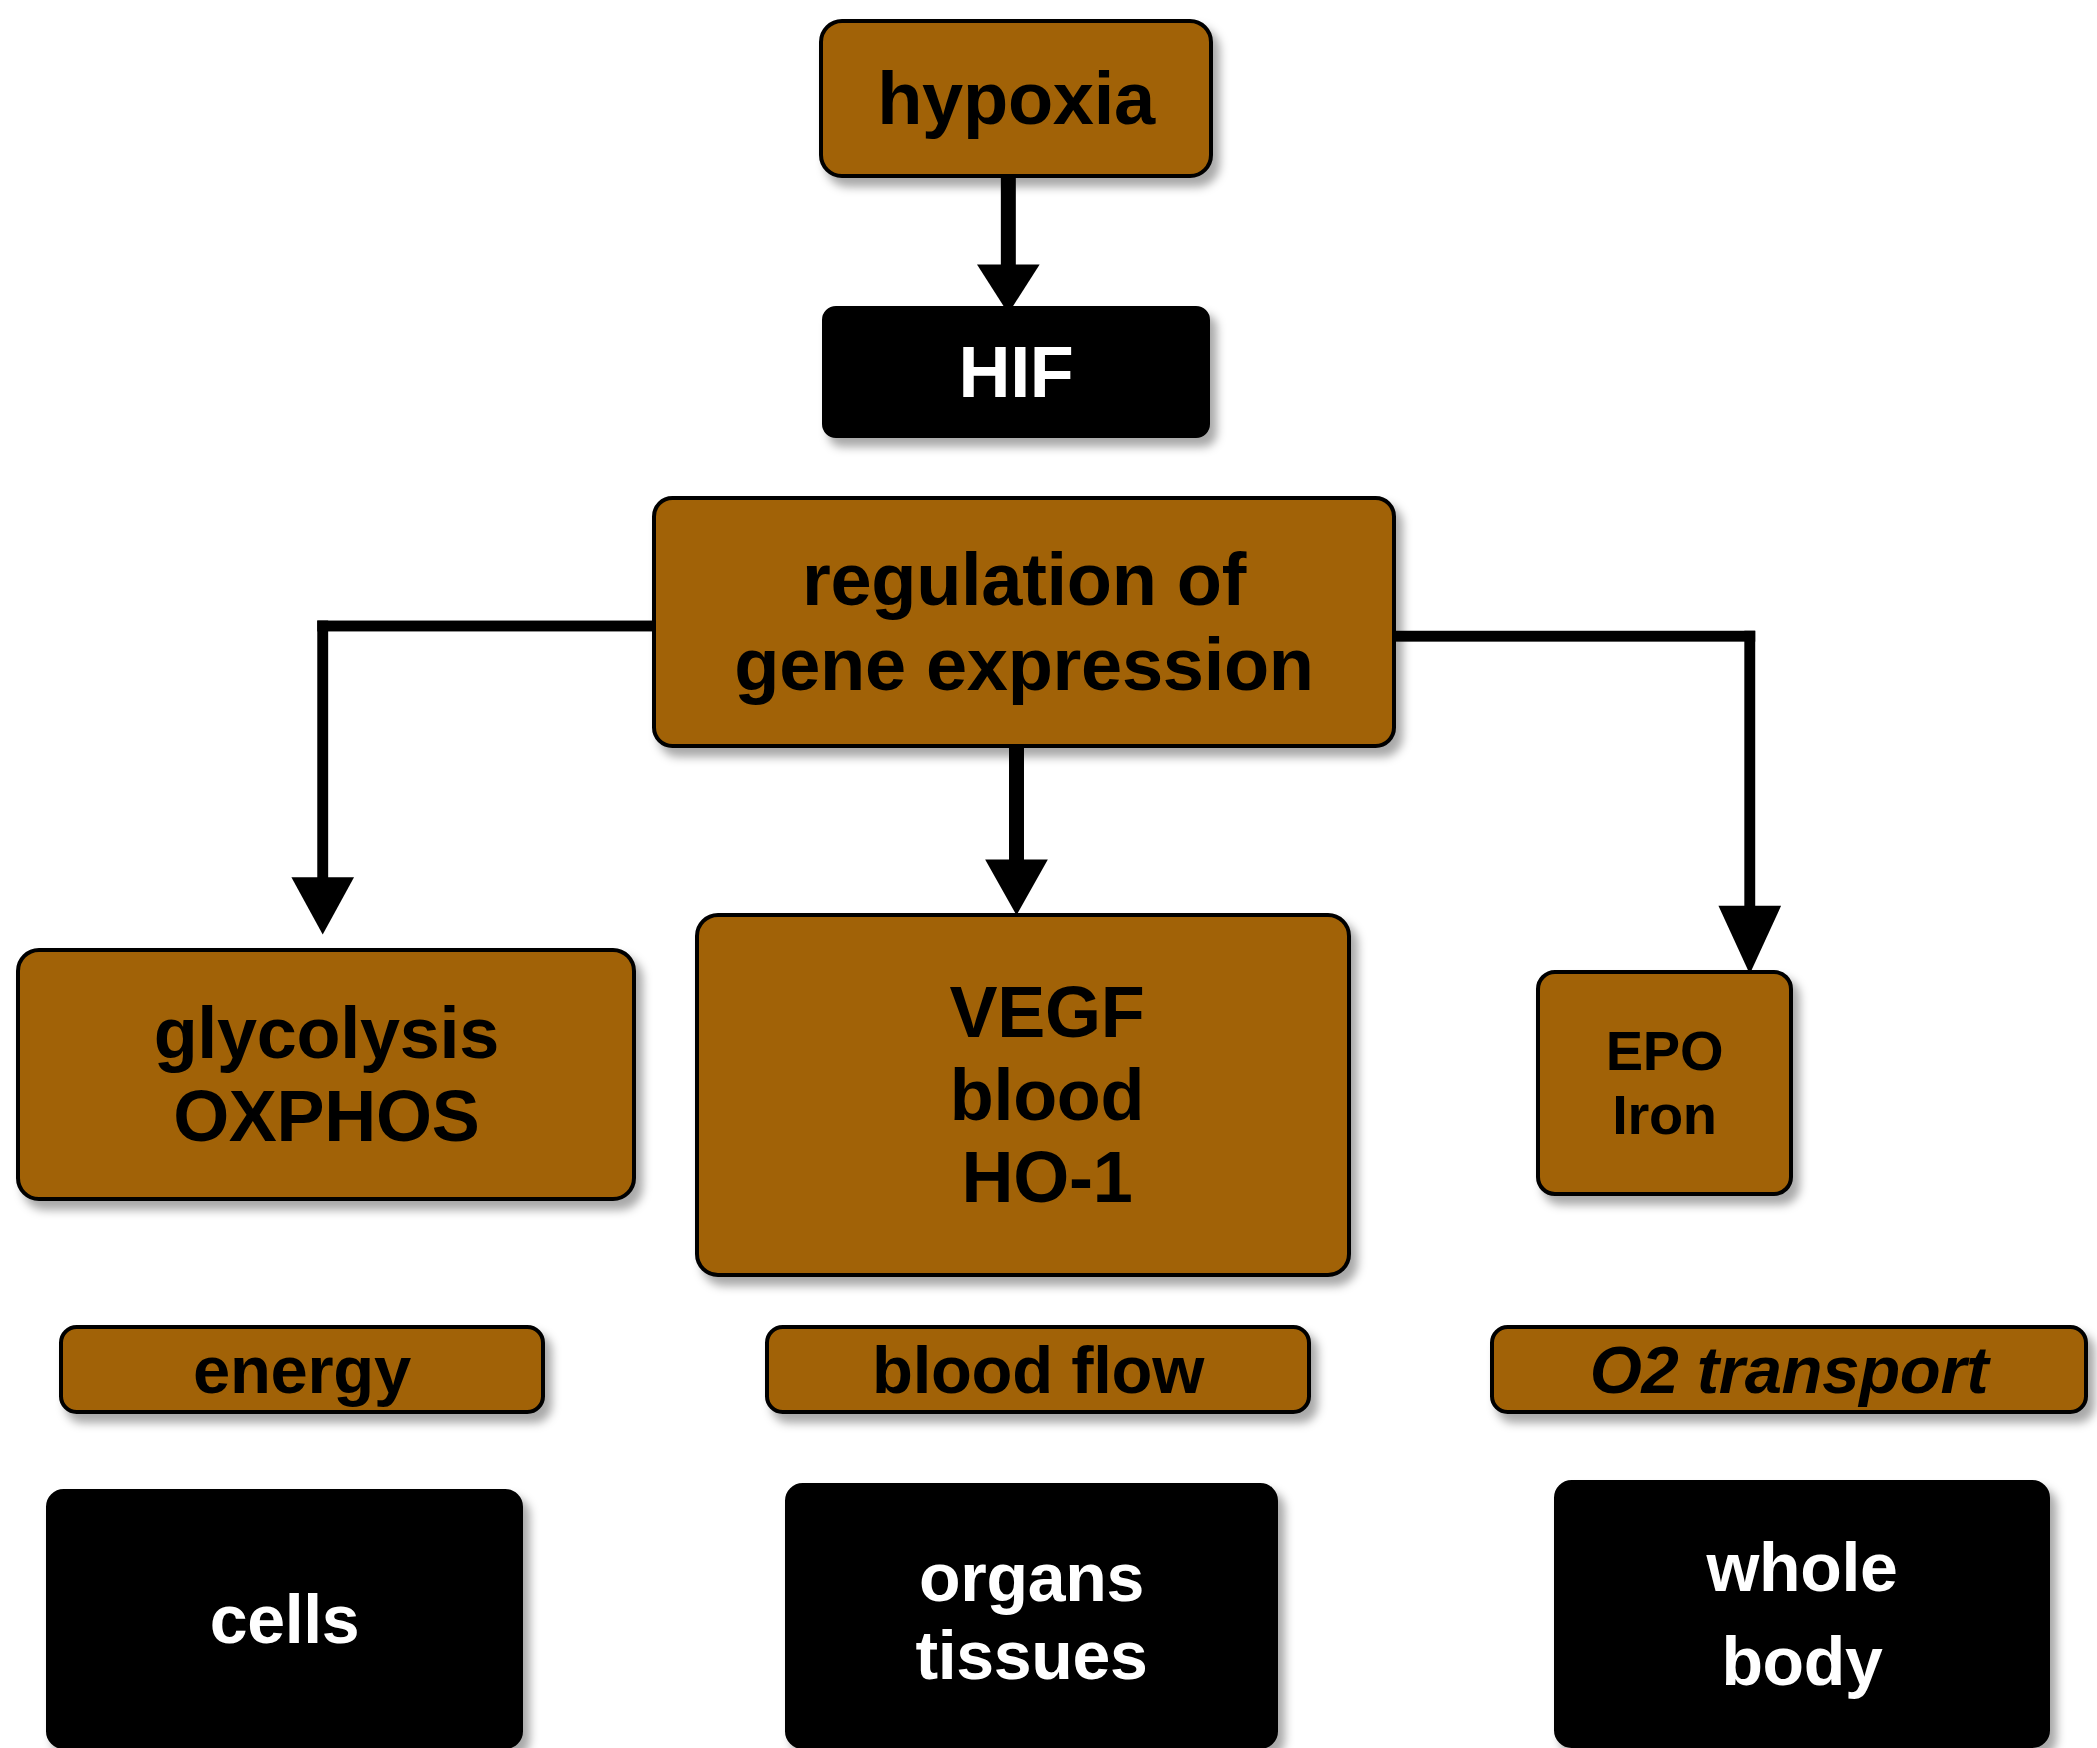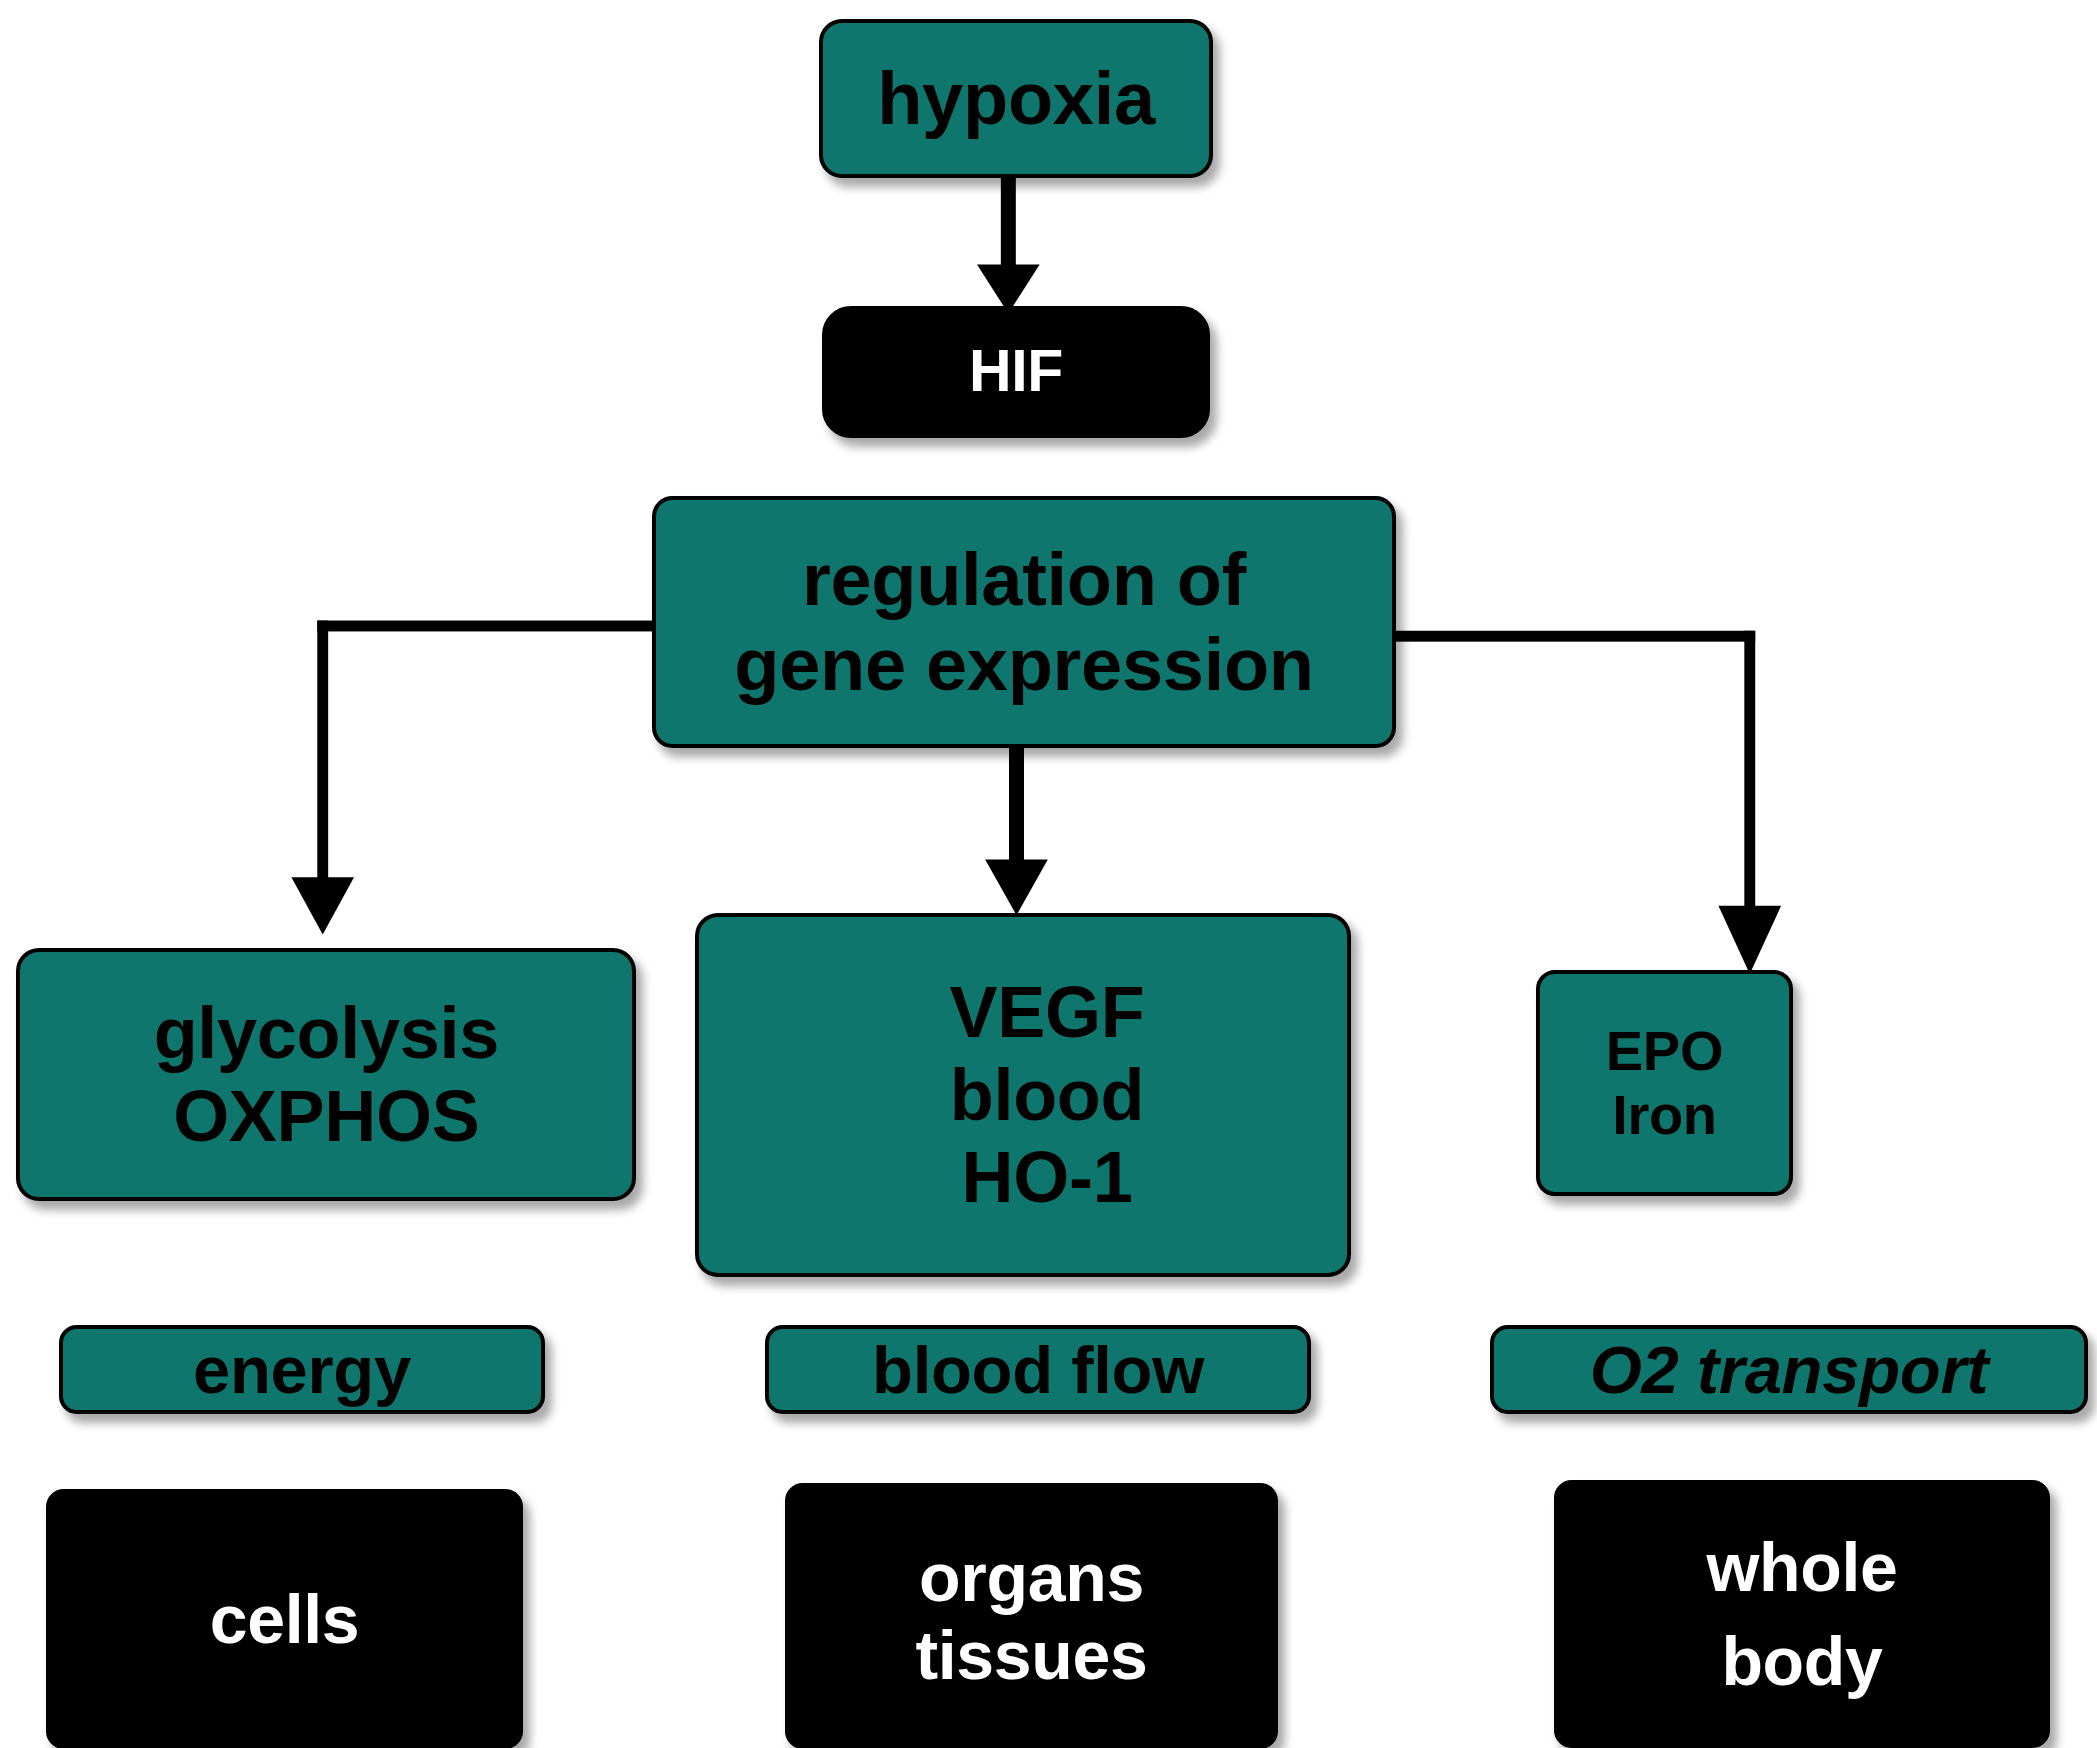--- a/index.html
+++ b/index.html
@@ -23,21 +23,21 @@
     display: flex;
     flex-direction: column;
     align-items: center;
     justify-content: center;
     text-align: center;
     font-weight: bold;
     line-height: 1.15;
     letter-spacing: -0.3px;
   }
   .node.white {
-    background: #0f766e;
+    background: #a16207;
     border: 4.8px solid #000000;
     color: #000000;
     box-shadow: 6.8px 8.2px 9.5px rgba(0,0,0,0.34);
   }
   .node.black {
     background: #000000;
     border: 4.8px solid #000000;
     color: #ffffff;
     box-shadow: 6.8px 8.2px 9.5px rgba(0,0,0,0.34);
   }
@@ -71,21 +71,21 @@
       <rect x="2040" y="926" width="538" height="16" fill="#000000"></rect>
       <rect x="2562" y="926" width="16" height="422" fill="#000000"></rect>
       <polygon points="2524,1330 2616,1330 2570,1430" fill="#000000"></polygon>
     </g>
   </svg>
 
   <div class="node white" style="left:819px; top:19px; width:394px; height:159px; border-radius:23px; font-size:74px;">
     <span class="ln">hypoxia</span>
   </div>
 
-  <div class="node black" style="left:822px; top:306px; width:388px; height:132px; border-radius:29px; font-size:59px;">
+  <div class="node black" style="left:822px; top:306px; width:388px; height:132px; border-radius:14px; font-size:72px;">
     <span class="ln">HIF</span>
   </div>
 
   <div class="node white" style="left:652px; top:496px; width:744px; height:252px; border-radius:20.4px; font-size:74px;">
     <span class="ln">regulation of</span>
     <span class="ln">gene expression</span>
   </div>
 
   <div class="node white" style="left:16.3px; top:948px; width:620px; height:253px; border-radius:23px; font-size:72px;">
     <span class="ln">glycolysis</span>

